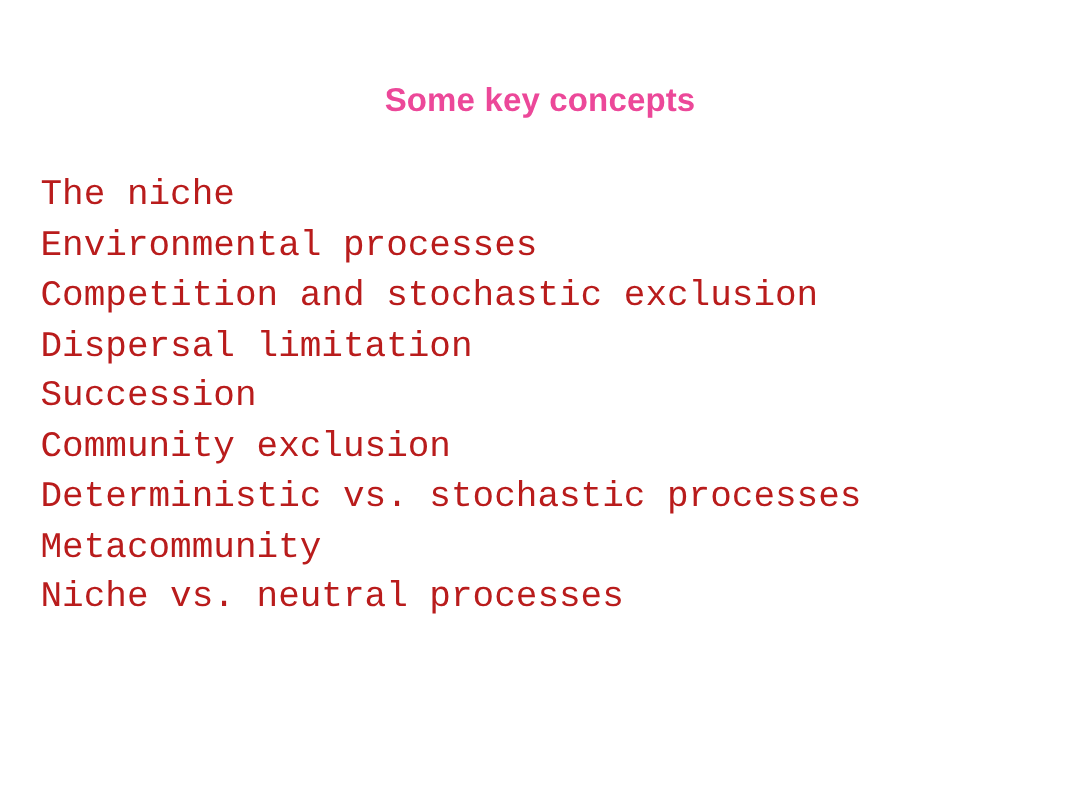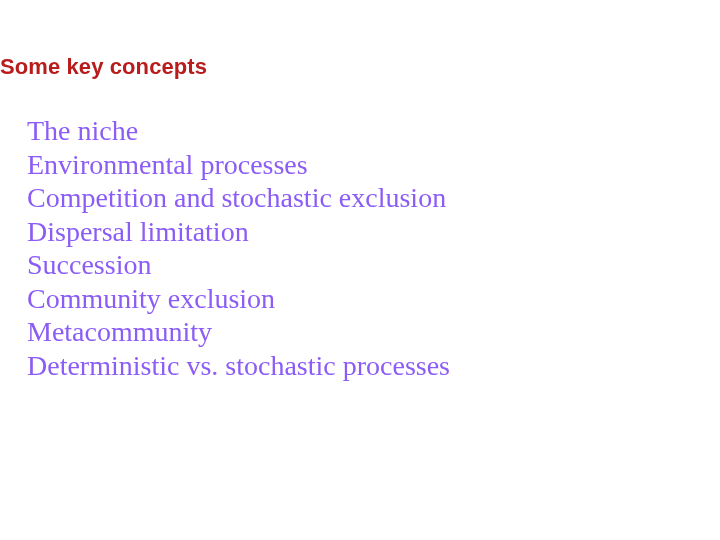--- a/index.html
+++ b/index.html
@@ -17,58 +17,60 @@
     background: #ffffff;
     overflow: hidden;
     font-family: "Liberation Sans", sans-serif;
     -webkit-font-smoothing: antialiased;
   }
   .slide-title {
     position: absolute;
     left: 0;
     top: 54px;
     width: 720px;
+    text-align: center;
     font-family: "Liberation Sans", sans-serif;
     font-size: 22px;
     font-weight: bold;
     line-height: 26px;
-    color: #b91c1c;
+    color: #ec4899;
     letter-spacing: 0.1px;
     white-space: nowrap;
   }
   .concept-list {
     position: absolute;
     left: 27px;
     top: 114px;
     width: 660px;
     margin: 0;
     padding: 0;
     list-style: none;
   }
   .concept-item {
-    font-family: Liberation Serif, serif;
-    font-size: 28px;
+    font-family: Liberation Mono, monospace;
+    font-size: 24px;
     font-weight: normal;
     line-height: 33.5px;
-    color: #8b5cf6;
+    color: #b91c1c;
     white-space: nowrap;
     letter-spacing: 0px;
   }
 </style>
 </head>
 <body>
 
 <div class="slide">
 
   <div class="slide-title">Some key concepts</div>
 
   <ul class="concept-list">
     <li class="concept-item">The niche</li>
     <li class="concept-item">Environmental processes</li>
     <li class="concept-item">Competition and stochastic exclusion</li>
     <li class="concept-item">Dispersal limitation</li>
     <li class="concept-item">Succession</li>
     <li class="concept-item">Community exclusion</li>
+    <li class="concept-item">Deterministic vs. stochastic processes</li>
     <li class="concept-item">Metacommunity</li>
-    <li class="concept-item">Deterministic vs. stochastic processes</li>
+    <li class="concept-item">Niche vs. neutral processes</li>
   </ul>
 
 </div>
 
 </body></html>

